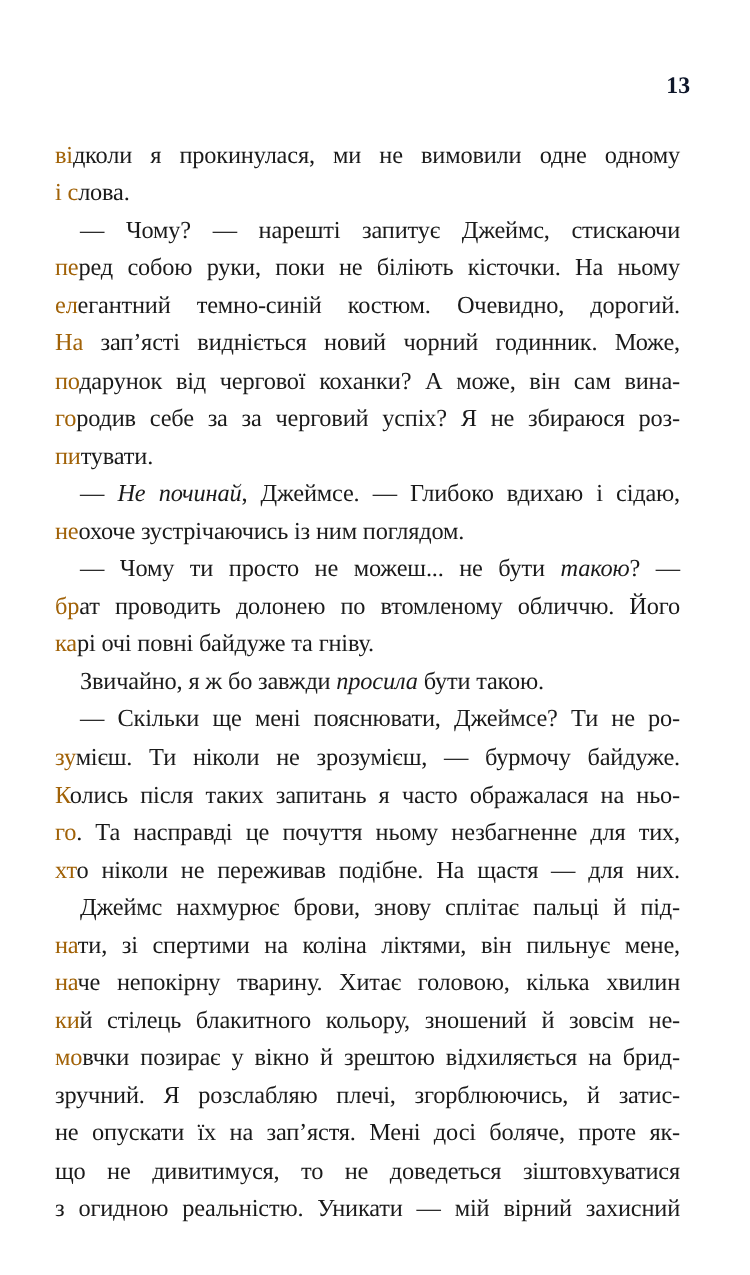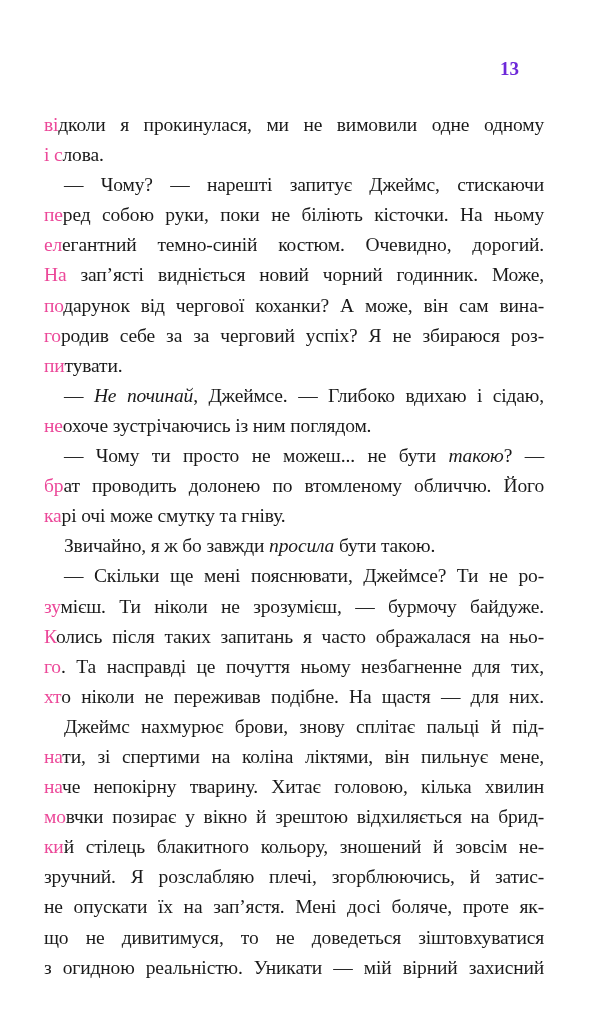--- a/index.html
+++ b/index.html
@@ -11,24 +11,24 @@
       width: 600px;
       height: 1020px;
       position: relative;
       overflow: hidden;
       font-family: "Liberation Serif", "DejaVu Serif", serif;
       color: #1a1a1a;
     }
     .page-number {
       position: absolute;
       top: 58px;
-      left: 500px;
+      left: 533px;
       font-size: 19px;
       font-weight: bold;
-      color: #6d28d9;
+      color: #0f172a;
     }
     .text-block {
       position: absolute;
       top: 110px;
       left: 44px;
       width: 500px;
     }
     .line {
       height: 30.1px;
       line-height: 30.1px;
@@ -38,21 +38,21 @@
       text-align-last: justify;
       letter-spacing: -0.15px;
     }
     .line.last {
       text-align-last: left;
     }
     .line.indent {
       padding-left: 20px;
     }
     .fade {
-      color: #ec4899;
+      color: #a16207;
       filter: blur(0.6px);
     }
     em { font-style: italic; }
   </style>
 </head>
 <body>
 
 <div>
   <div class="page-number">13</div>
   <div class="text-block" id="text-block">
@@ -62,30 +62,30 @@
       <div class="line"><span class="fade">пе</span><span>ред собою руки, поки не біліють кісточки. На ньому</span></div>
       <div class="line"><span class="fade">ел</span><span>егантний темно-синій костюм. Очевидно, дорогий.</span></div>
       <div class="line"><span class="fade">На</span><span> зап’ясті видніється новий чорний годинник. Може,</span></div>
       <div class="line"><span class="fade">по</span><span>дарунок від чергової коханки? А може, він сам вина-</span></div>
       <div class="line"><span class="fade">го</span><span>родив себе за за черговий успіх? Я не збираюся роз-</span></div>
       <div class="line last"><span class="fade">пи</span><span>тувати.</span></div>
       <div class="line indent"><span>— </span><em>Не починай</em><span>, Джеймсе. — Глибоко вдихаю і сідаю,</span></div>
       <div class="line last"><span class="fade">не</span><span>охоче зустрічаючись із ним поглядом.</span></div>
       <div class="line indent"><span>— Чому ти просто не можеш... не бути </span><em>такою</em><span>? —</span></div>
       <div class="line"><span class="fade">бр</span><span>ат проводить долонею по втомленому обличчю. Його</span></div>
-      <div class="line last"><span class="fade">ка</span><span>рі очі може смутку та гніву.</span></div>
+      <div class="line last"><span class="fade">ка</span><span>рі очі повні байдуже та гніву.</span></div>
       <div class="line indent last"><span>Звичайно, я ж бо завжди </span><em>просила</em><span> бути такою.</span></div>
       <div class="line indent"><span>— Скільки ще мені пояснювати, Джеймсе? Ти не ро-</span></div>
       <div class="line"><span class="fade">зу</span><span>мієш. Ти ніколи не зрозумієш, — бурмочу байдуже.</span></div>
       <div class="line"><span class="fade">К</span><span>олись після таких запитань я часто ображалася на ньо-</span></div>
       <div class="line"><span class="fade">го</span><span>. Та насправді це почуття ньому незбагненне для тих,</span></div>
       <div class="line"><span class="fade">хт</span><span>о ніколи не переживав подібне. На щастя — для них.</span></div>
       <div class="line indent"><span>Джеймс нахмурює брови, знову сплітає пальці й під-</span></div>
       <div class="line"><span class="fade">на</span><span>ти, зі спертими на коліна ліктями, він пильнує мене,</span></div>
       <div class="line"><span class="fade">на</span><span>че непокірну тварину. Хитає головою, кілька хвилин</span></div>
+      <div class="line"><span class="fade">ки</span><span>й стілець блакитного кольору, зношений й зовсім не-</span></div>
       <div class="line"><span class="fade">мо</span><span>вчки позирає у вікно й зрештою відхиляється на брид-</span></div>
-      <div class="line"><span class="fade">ки</span><span>й стілець блакитного кольору, зношений й зовсім не-</span></div>
       <div class="line"><span>зручний. Я розслабляю плечі, згорблюючись, й затис-</span></div>
       <div class="line"><span>не опускати їх на зап’ястя. Мені досі боляче, проте як-</span></div>
       <div class="line"><span>що не дивитимуся, то не доведеться зіштовхуватися</span></div>
       <div class="line"><span>з огидною реальністю. Уникати — мій вірний захисний</span></div>
     </div>
 </div>
 
 </body></html>

